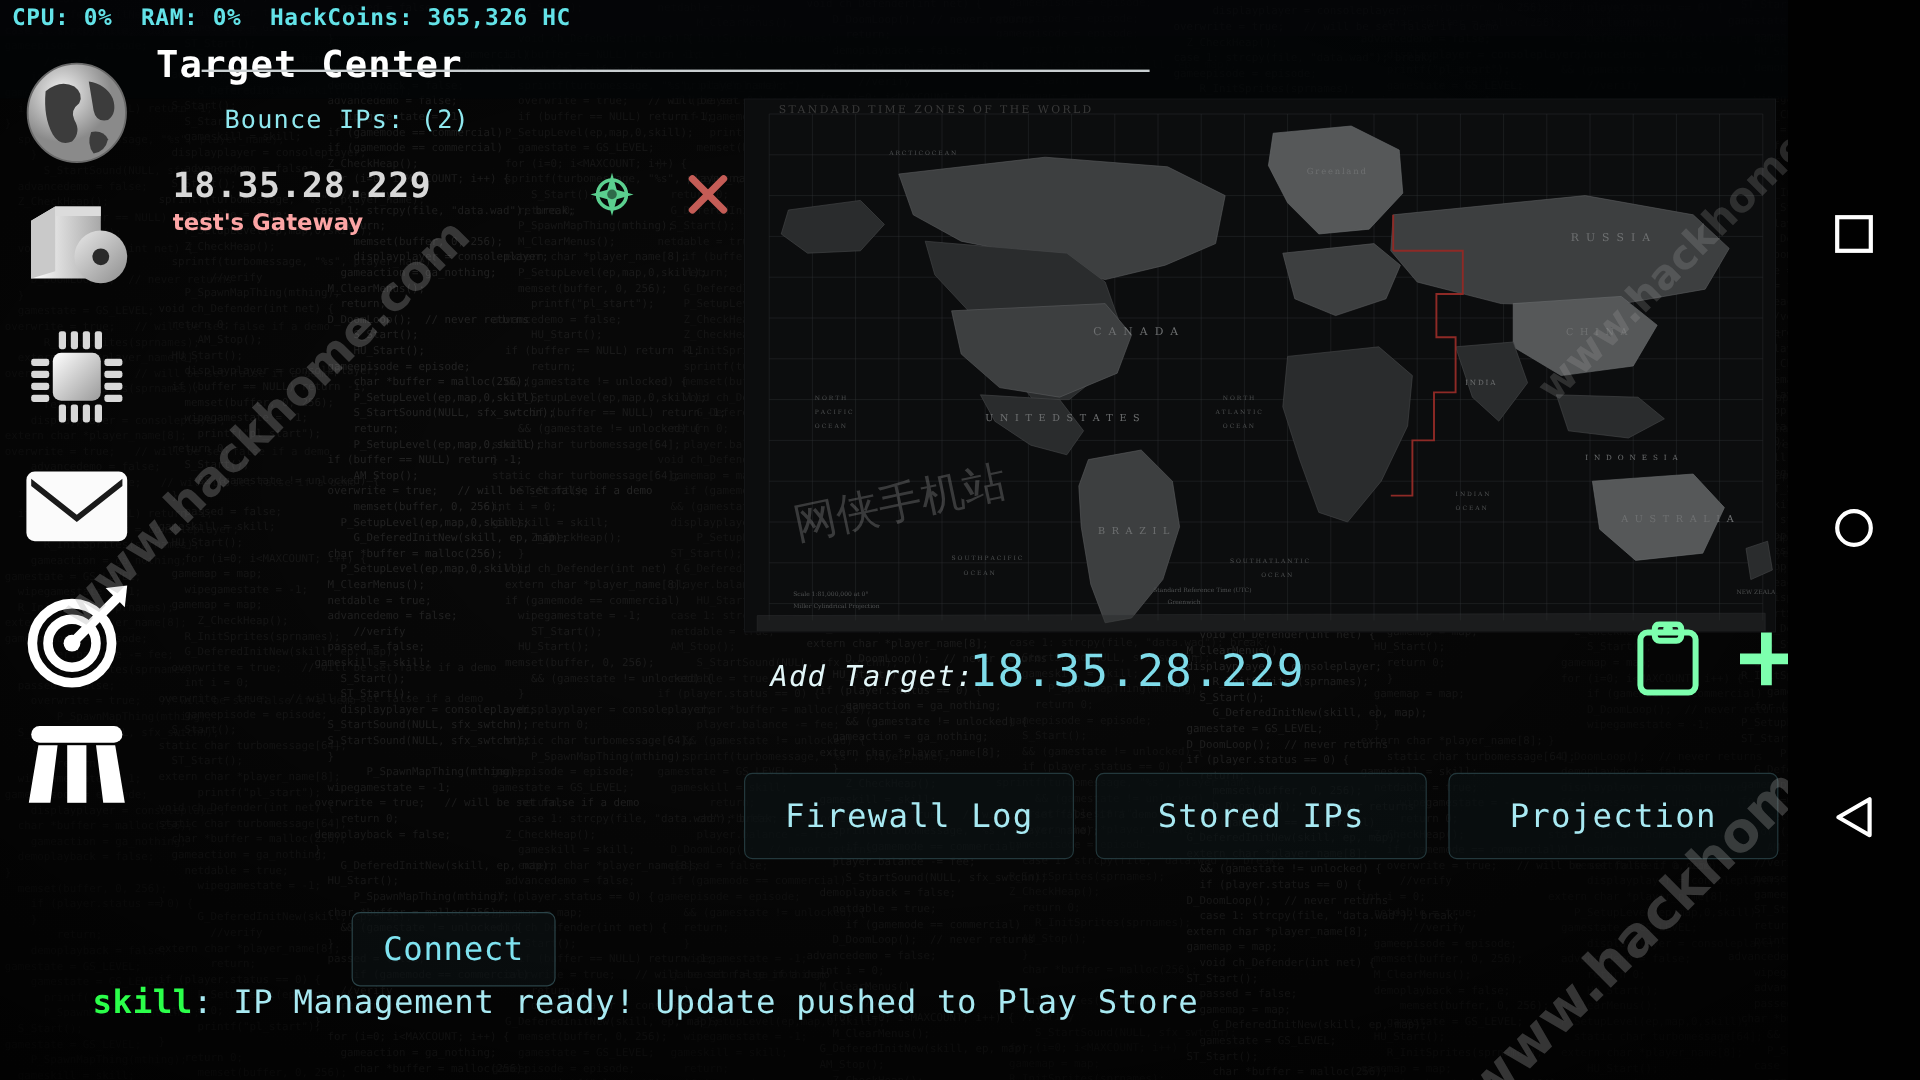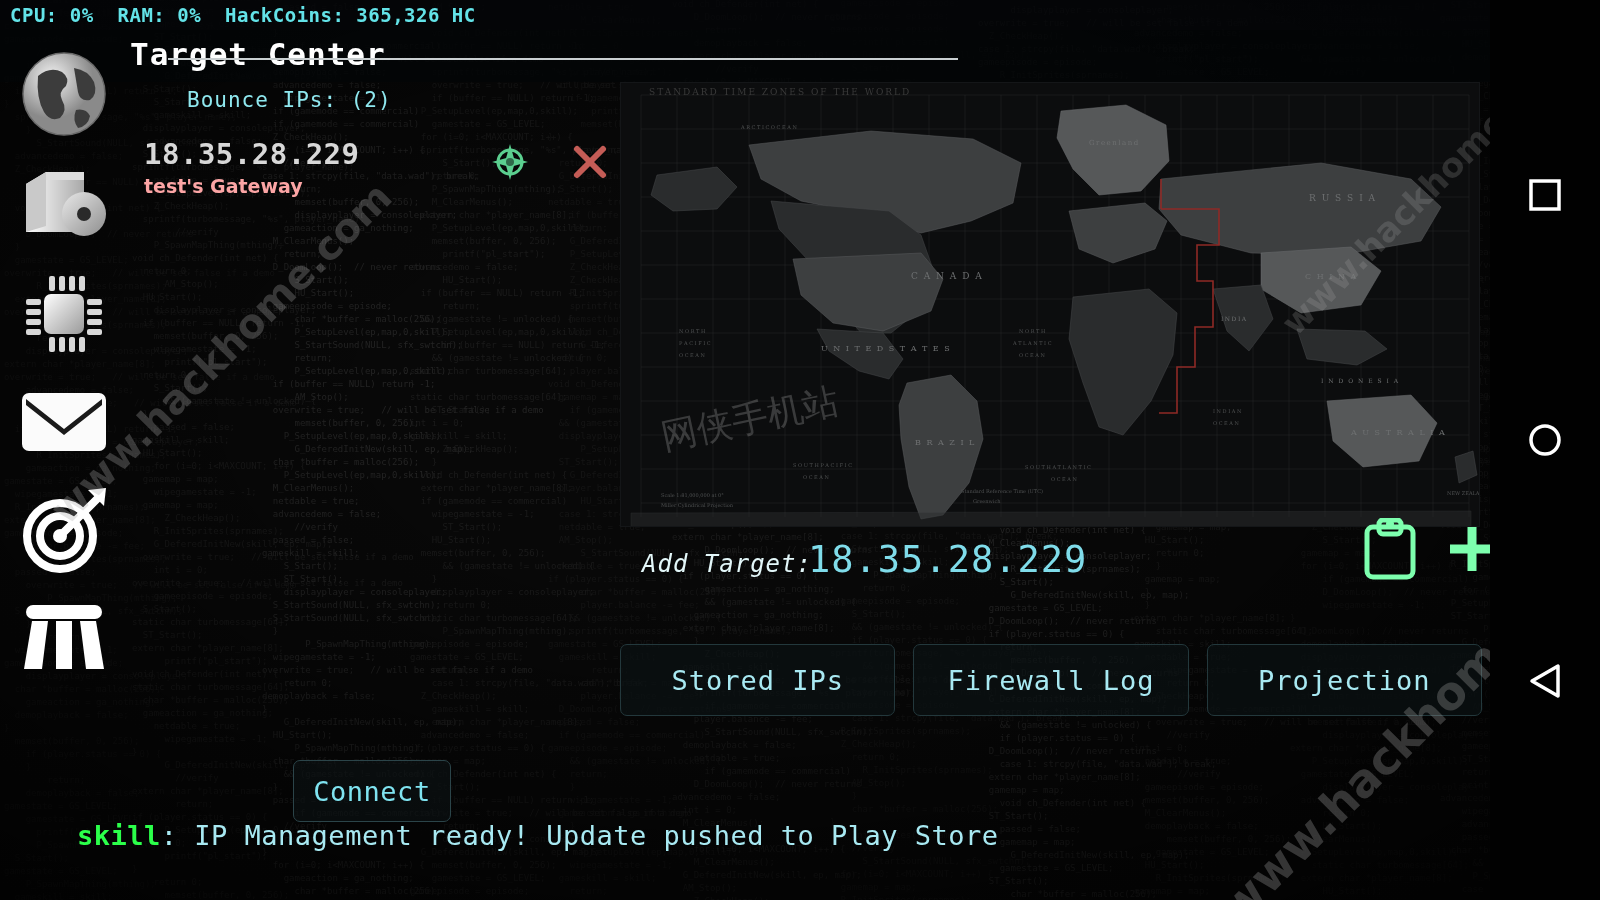--- a/index.html
+++ b/index.html
@@ -139,21 +139,21 @@
   
   .btn-row { position:absolute; left:620px; top:644px; width:862px; display:flex; gap:18px; z-index:16; }
   .act-btn {
     flex:1; height:72px;
     display:flex; align-items:center; justify-content:center;
     background:rgba(11,18,20,.66);
     border:1px solid #23383c; border-radius:7px;
     color:#a8e9f2; font-size:27px; letter-spacing:1px;
   }
   .connect-btn {
-    position:absolute; left:293px; top:760px; width:158px; height:62px;
+    position:absolute; left:293px; top:760px; width:170px; height:62px;
     display:flex; align-items:center; justify-content:center;
     background:rgba(11,18,20,.6);
     border:1px solid #2b4449; border-radius:7px;
     color:#7fe3f0; font-size:27px; letter-spacing:.5px; z-index:16;
   }
 
   
   .log-line {
     position:absolute; left:10px; bottom:18px; z-index:18;
     font-size:27px; letter-spacing:.5px; white-space:pre;
@@ -1295,22 +1295,22 @@
       </svg>
     </div>
     <div>
       <svg width="56" height="56" viewBox="0 0 56 56">
         <path d="M28 6 L28 50 M6 28 L50 28" stroke="#7dffae" stroke-width="9" stroke-linecap="butt"></path>
       </svg>
     </div>
   </div>
 
   <div class="btn-row">
+    <div class="act-btn">Firewall Log</div>
     <div class="act-btn">Stored IPs</div>
-    <div class="act-btn">Firewall Log</div>
     <div class="act-btn">Projection</div>
   </div>
 
   <div class="connect-btn">Connect</div>
 
   <div class="log-line">
     <span class="log-user">skill</span><span class="log-msg">: </span><span class="log-msg">IP Management ready! Update pushed to Play Store</span>
   </div>
 
   <div class="wm wm-1">www.hackhome.com</div>

